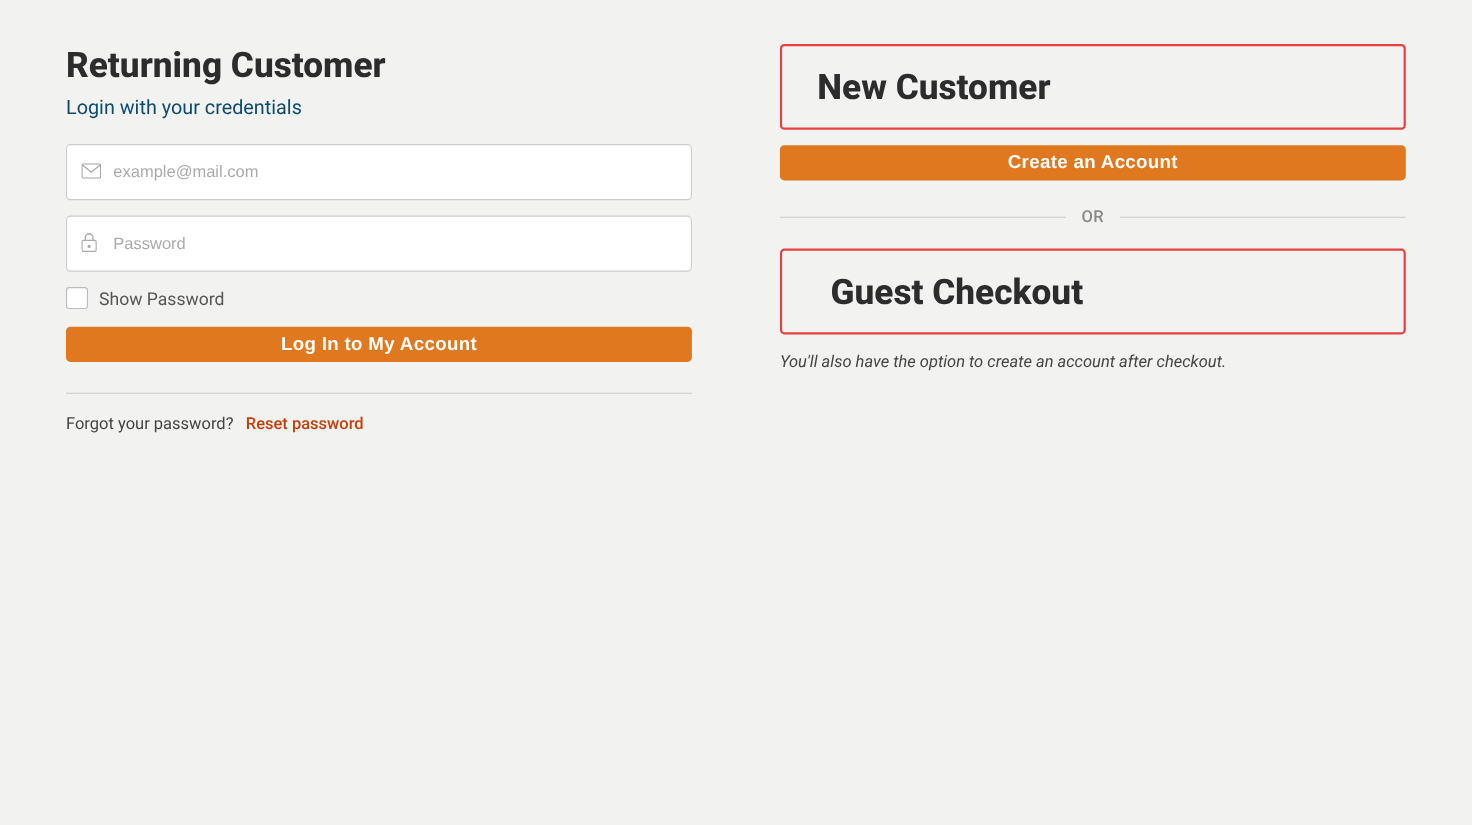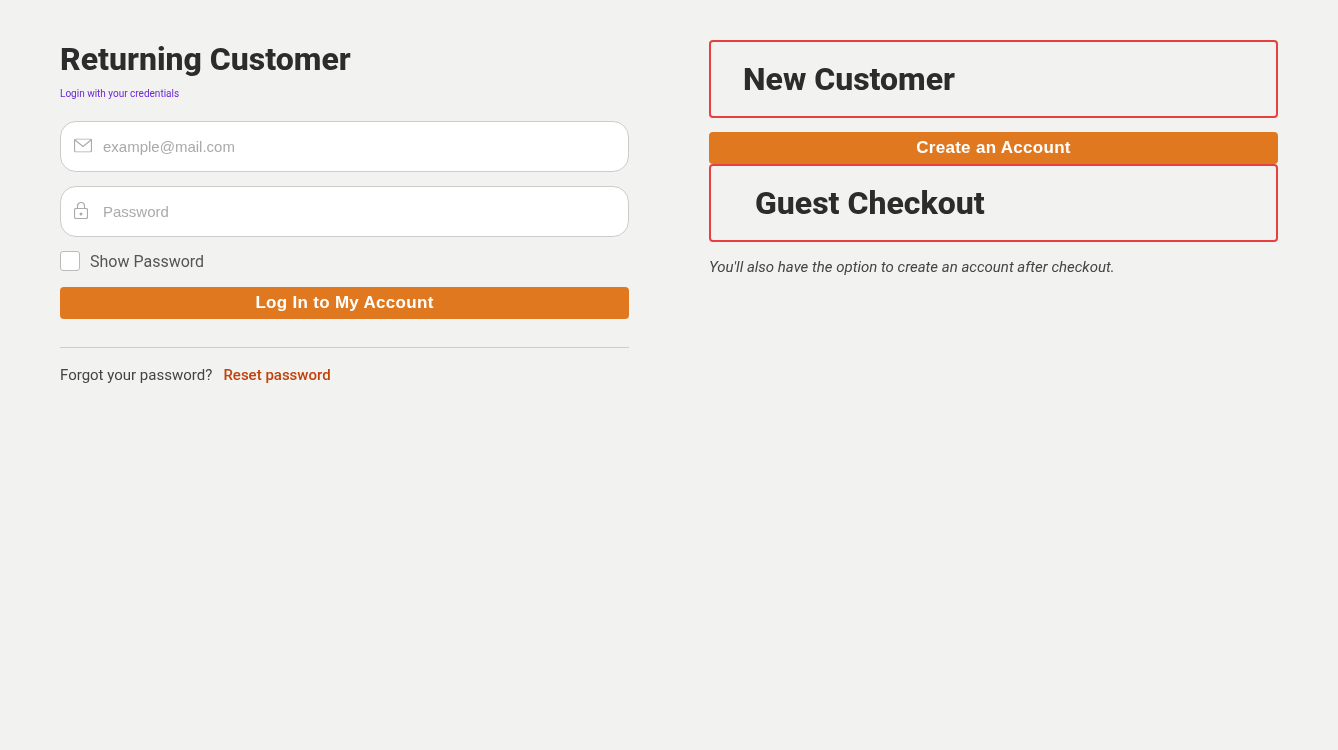--- a/index.html
+++ b/index.html
@@ -29,22 +29,22 @@
     }
 
     .section-title {
       font-size: 32px;
       font-weight: 800;
       color: #2c2c2c;
       margin-bottom: 10px;
     }
 
     .section-subtitle {
-      font-size: 10px;
-      color: #6d28d9;
+      font-size: 18px;
+      color: #0c4a6e;
       margin-bottom: 22px;
     }
 
     .input-wrapper {
       position: relative;
       margin-bottom: 14px;
     }
 
     .input-icon {
       position: absolute;
@@ -52,21 +52,21 @@
       top: 50%;
       transform: translateY(-50%);
       color: #aaa;
       font-size: 16px;
     }
 
     .text-input {
       width: 100%;
       padding: 16px 16px 16px 42px;
       border: 1.5px solid #ccc;
-      border-radius: 16px;
+      border-radius: 4px;
       background: #fff;
       font-size: 15px;
       color: #444;
       outline: none;
     }
 
     .text-input::placeholder {
       color: #aaa;
     }
 
@@ -233,20 +233,25 @@
 
     
     <div class="highlight-box">
       <h2 class="section-title">New Customer</h2>
     </div>
 
 
     <button class="btn-orange">Create an Account</button>
 
     
+    <div class="or-divider">
+      <div class="or-divider-line"></div>
+      <span class="or-text">OR</span>
+      <div class="or-divider-line"></div>
+    </div>
 
     
     <div class="guest-highlight-box">
       <h2 class="section-title">Guest Checkout</h2>
     </div>
 
     <p class="description-text" style="margin-top: 14px; font-style: italic;">You'll also have the option to create an account after checkout.</p>
 
 
   </div>

